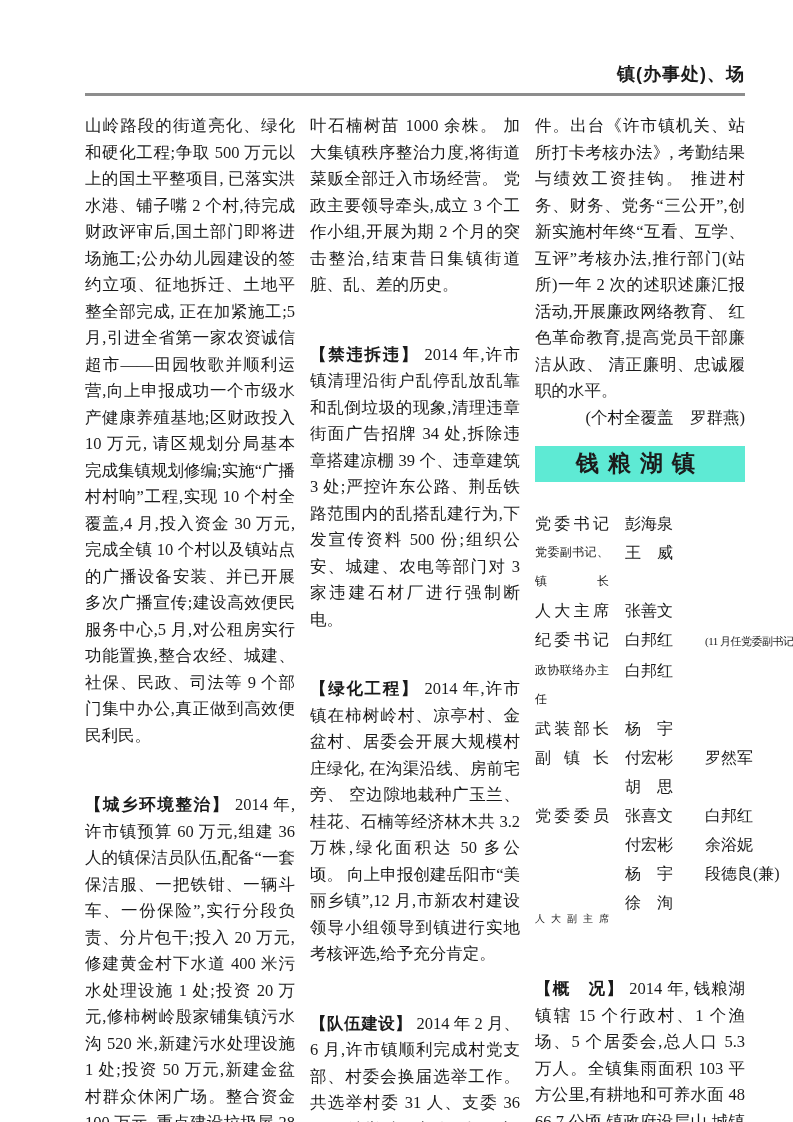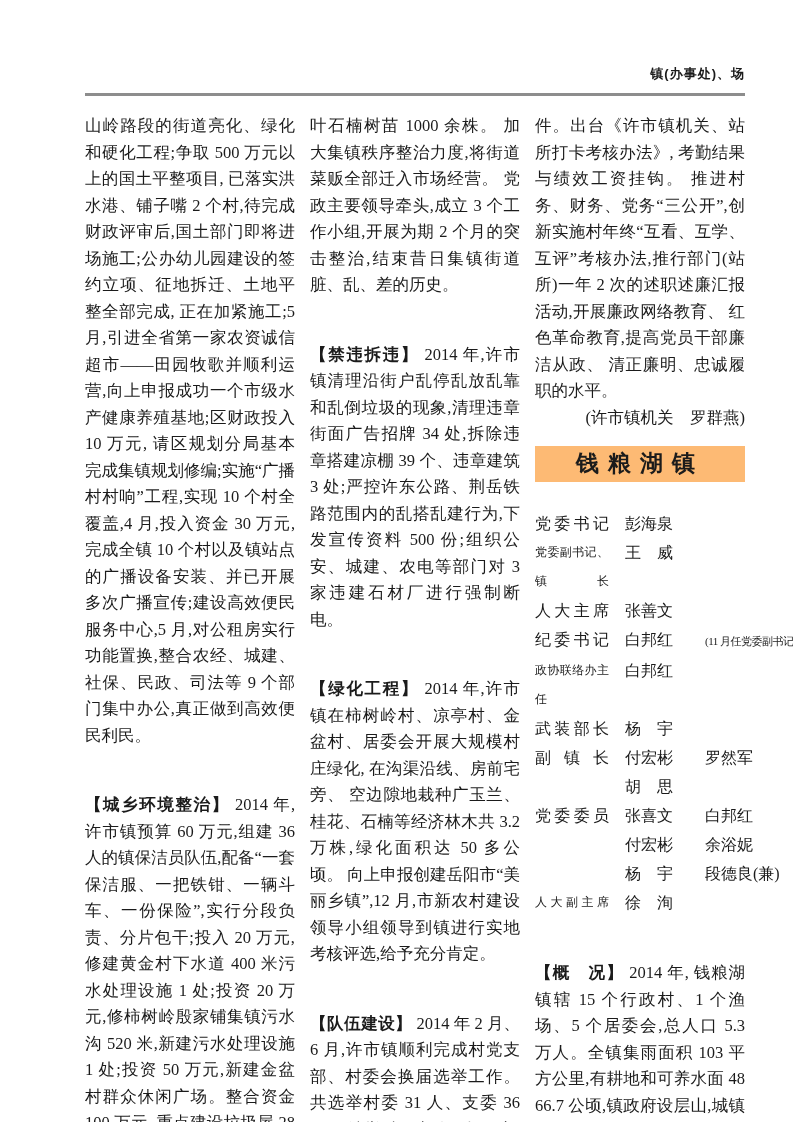--- a/index.html
+++ b/index.html
@@ -4,44 +4,44 @@
 <style>
   html,body{margin:0;padding:0;background:#e8e8e8;}
   .page{
     position:relative;width:793px;height:1122px;background:#ffffff;
     font-family:"Liberation Serif","DejaVu Serif",serif;color:#1b1b1b;
     overflow:hidden;margin:0 auto;
   }
   .content{position:absolute;left:85px;top:62px;width:660px;}
   .page-header{
     text-align:right;font-family:"Liberation Sans","DejaVu Sans",sans-serif;
-    font-weight:bold;font-size:13px;line-height:24px;letter-spacing:1px;
+    font-weight:bold;font-size:18px;line-height:24px;letter-spacing:1px;
     padding-bottom:7px;border-bottom:3px solid #8d8d8d;
   }
   .columns{display:flex;gap:15px;margin-top:17px;}
   .col{width:210px;font-size:16.5px;line-height:26.5px;text-align:justify;
        word-break:break-all;overflow-wrap:anywhere;}
   .para{margin:0;}
   .entry{margin-top:42px;}
   .entry-heading{font-family:"Liberation Sans","DejaVu Sans",sans-serif;
        font-weight:bold;letter-spacing:0.5px;}
   .byline{text-align:right;margin-top:0;}
   .section-box{
-    background:#fdba74;text-align:center;font-weight:bold;font-size:23px;
+    background:#5eead4;text-align:center;font-weight:bold;font-size:23px;
     letter-spacing:9px;line-height:36px;height:36px;margin-top:15px;
     font-family:"Liberation Serif","DejaVu Serif",serif;
   }
   .roster{margin-top:27px;}
   .roster-row{display:flex;line-height:29px;font-size:16px;}
   .roster-label{
     width:74px;flex:0 0 74px;text-align:justify;text-align-last:justify;
     font-family:"Liberation Sans","DejaVu Sans",sans-serif;
   }
   .roster-label.small{font-size:12px;}
-  .roster-label.medium{font-size:12px;}
+  .roster-label.medium{font-size:10px;margin-top:16px;}
   .roster-names{flex:1;padding-left:16px;white-space:nowrap;}
   .roster-name{display:inline-block;min-width:66px;margin-right:14px;}
   .roster-note{font-size:11px;letter-spacing:-0.5px;}
 </style>
 </head>
 <body>
 
 <div class="page">
   <div class="content">
     <div class="page-header">镇(办事处)、场</div>
@@ -52,21 +52,21 @@
         </div>
       <div class="col" id="col2">
           <div class="para">叶石楠树苗 1000 余株。 加大集镇秩序整治力度,将街道菜贩全部迁入市场经营。 党政主要领导牵头,成立 3 个工作小组,开展为期 2 个月的突击整治,结束昔日集镇街道脏、乱、差的历史。</div>
           <div class="entry"><span class="entry-heading">【禁违拆违】</span><span> 2014 年,许市镇清理沿街户乱停乱放乱靠和乱倒垃圾的现象,清理违章街面广告招牌 34 处,拆除违章搭建凉棚 39 个、违章建筑 3 处;严控许东公路、荆岳铁路范围内的乱搭乱建行为,下发宣传资料 500 份;组织公安、城建、农电等部门对 3 家违建石材厂进行强制断电。</span></div>
           <div class="entry"><span class="entry-heading">【绿化工程】</span><span> 2014 年,许市镇在柿树岭村、凉亭村、金盆村、居委会开展大规模村庄绿化, 在沟渠沿线、房前宅旁、 空边隙地栽种广玉兰、桂花、石楠等经济林木共 3.2 万株,绿化面积达 50 多公顷。 向上申报创建岳阳市“美丽乡镇”,12 月,市新农村建设领导小组领导到镇进行实地考核评选,给予充分肯定。</span></div>
           <div class="entry"><span class="entry-heading">【队伍建设】</span><span> 2014 年 2 月、6 月,许市镇顺利完成村党支部、村委会换届选举工作。共选举村委 31 人、支委 36 人。 选举过程充分发扬民主,程序合法,纪律严明,风清气正,没有职位空缺,没有任何后遗症,无一人上访,没有违纪违法行为。党的群众路线教育实践活动有序开展,通过成立组织机构,制定实施方案,召开动员大会,开展集中学习讨论及“三问三促”大走访活动,形成浓厚的学习氛围,全体干部到包户点开展“三问三促”大走访活动, 共搜集意见 103 条,解决实际困难 15 个, 化解矛盾纠纷 14 起, 为群众做好事办实事 20 多</span></div>
         </div>
       <div class="col" id="col3">
         <div id="col3top">
             <div class="para">件。出台《许市镇机关、站所打卡考核办法》, 考勤结果与绩效工资挂钩。 推进村务、财务、党务“三公开”,创新实施村年终“互看、互学、互评”考核办法,推行部门(站所)一年 2 次的述职述廉汇报活动,开展廉政网络教育、 红色革命教育,提高党员干部廉洁从政、 清正廉明、忠诚履职的水平。</div>
-            <div class="byline">(许市镇机关　罗群燕)</div>
+            <div class="byline">(个村全覆盖　罗群燕)</div>
           </div>
         <div class="section-box">钱粮湖镇</div>
         <div class="roster" id="roster">
             <div class="roster-row">
               <div class="roster-label">党委书记</div>
               <div class="roster-names"><span class="roster-name">彭海泉</span></div>
             </div>
             <div class="roster-row">
               <div class="roster-label small">党委副书记、镇长</div>
               <div class="roster-names"><span class="roster-name">王　威</span></div>

